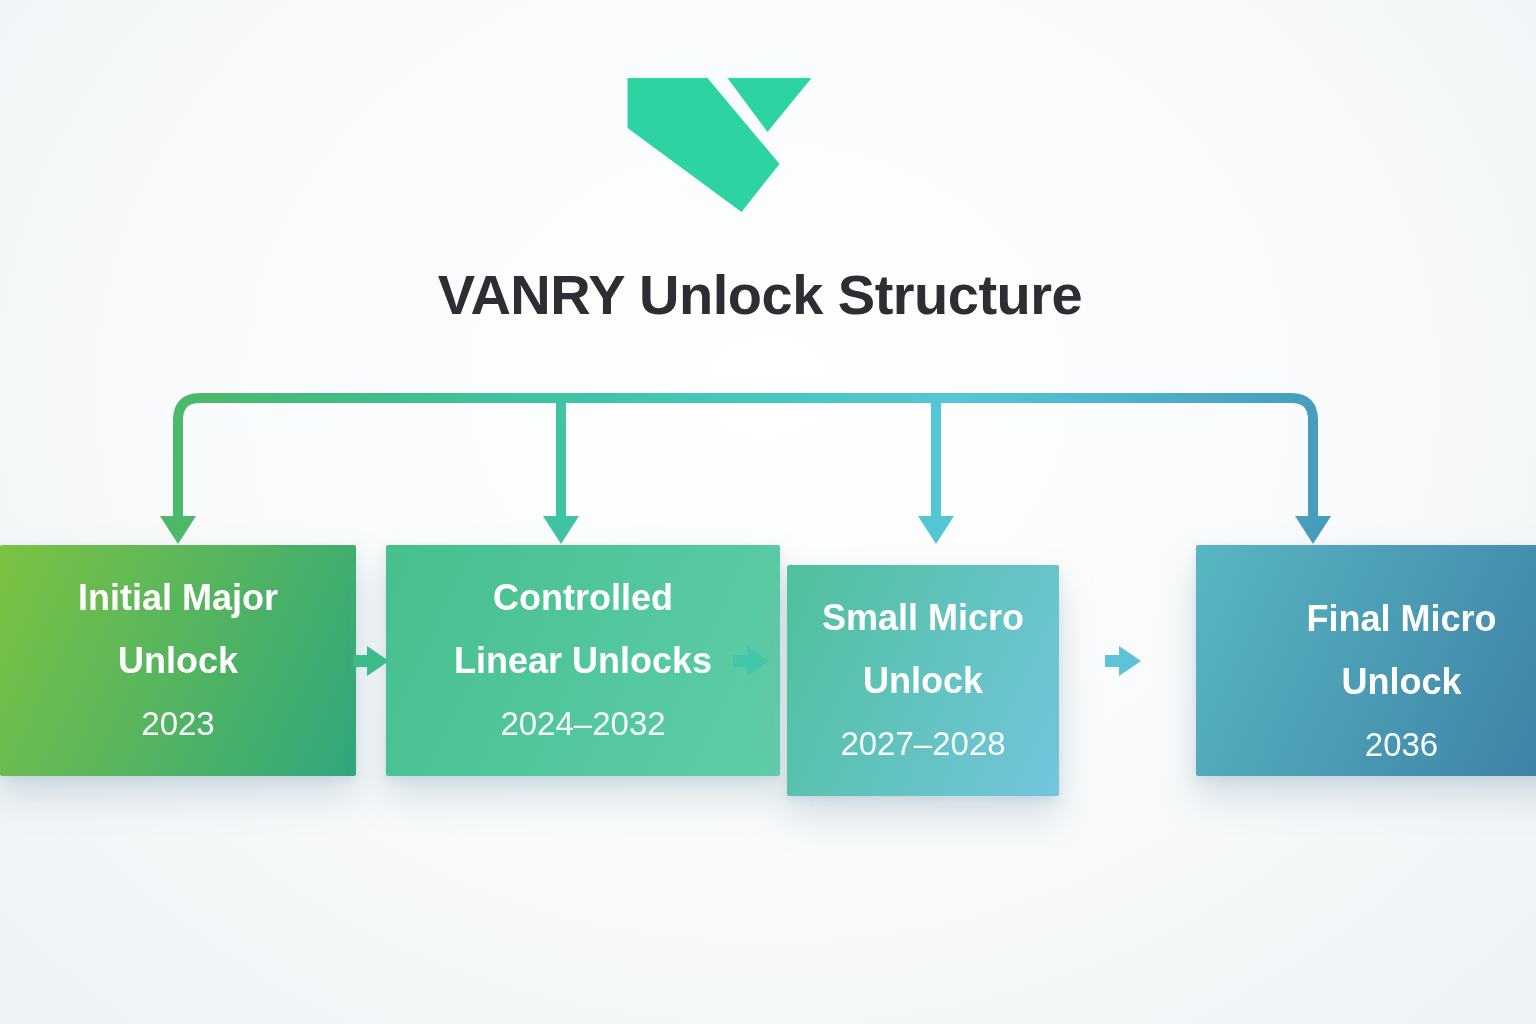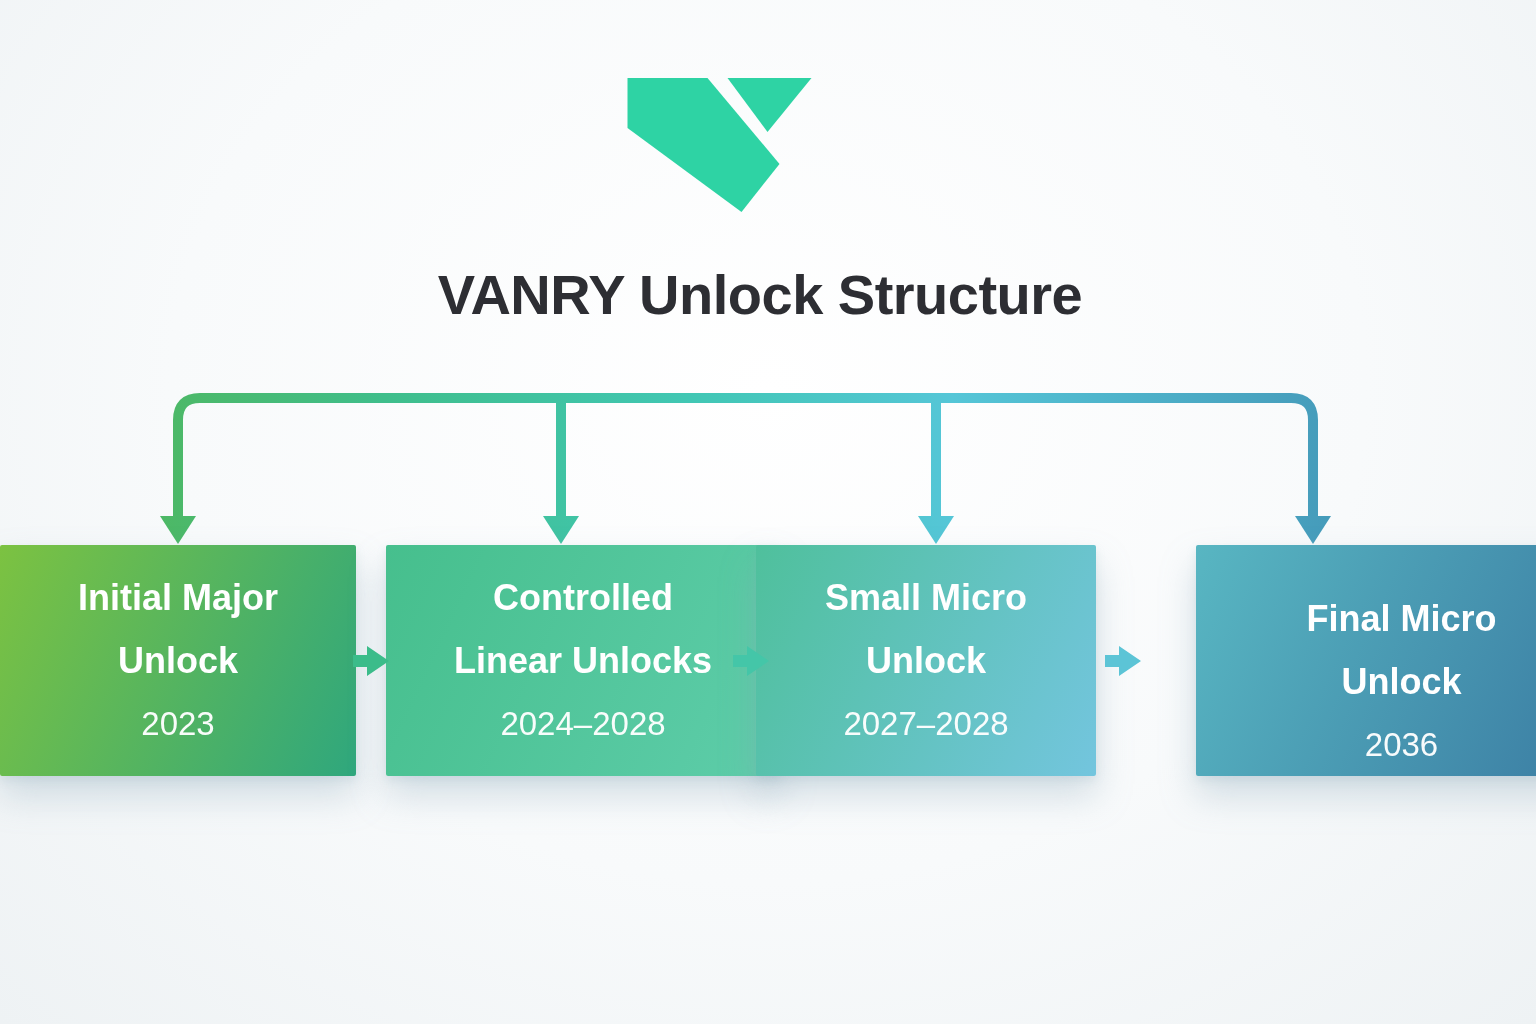--- a/index.html
+++ b/index.html
@@ -99,24 +99,24 @@
 
   <section class="node" style="left: 0px; width: 356px; background: linear-gradient(115deg, rgb(124, 194, 65) 0%, rgb(47, 167, 125) 100%);">
     <div class="node-title">Initial Major</div>
     <div class="node-title">Unlock</div>
     <div class="node-period">2023</div>
   </section>
 
   <section class="node" style="left: 386px; width: 394px; background: linear-gradient(115deg, rgb(70, 191, 141) 0%, rgb(94, 205, 170) 100%);">
     <div class="node-title">Controlled</div>
     <div class="node-title">Linear Unlocks</div>
-    <div class="node-period">2024–2028</div>
+    <div class="node-period">2024–2032</div>
   </section>
 
-  <section class="node" style="left: 756px; width: 340px; background: linear-gradient(115deg, rgb(79, 192, 156) 0%, rgb(115, 197, 222) 100%);">
+  <section class="node" style="left: 787px; width: 272px; background: linear-gradient(115deg, rgb(79, 192, 156) 0%, rgb(115, 197, 222) 100%); margin-top: 20px;">
     <div class="node-title">Small Micro</div>
     <div class="node-title">Unlock</div>
     <div class="node-period">2027–2028</div>
   </section>
 
   <section class="node" style="left: 1196px; width: 411px; background: linear-gradient(115deg, rgb(88, 182, 194) 0%, rgb(58, 123, 162) 100%); justify-content: flex-end;">
     <div class="node-title">Final Micro</div>
     <div class="node-title">Unlock</div>
     <div class="node-period">2036</div>
   </section>

